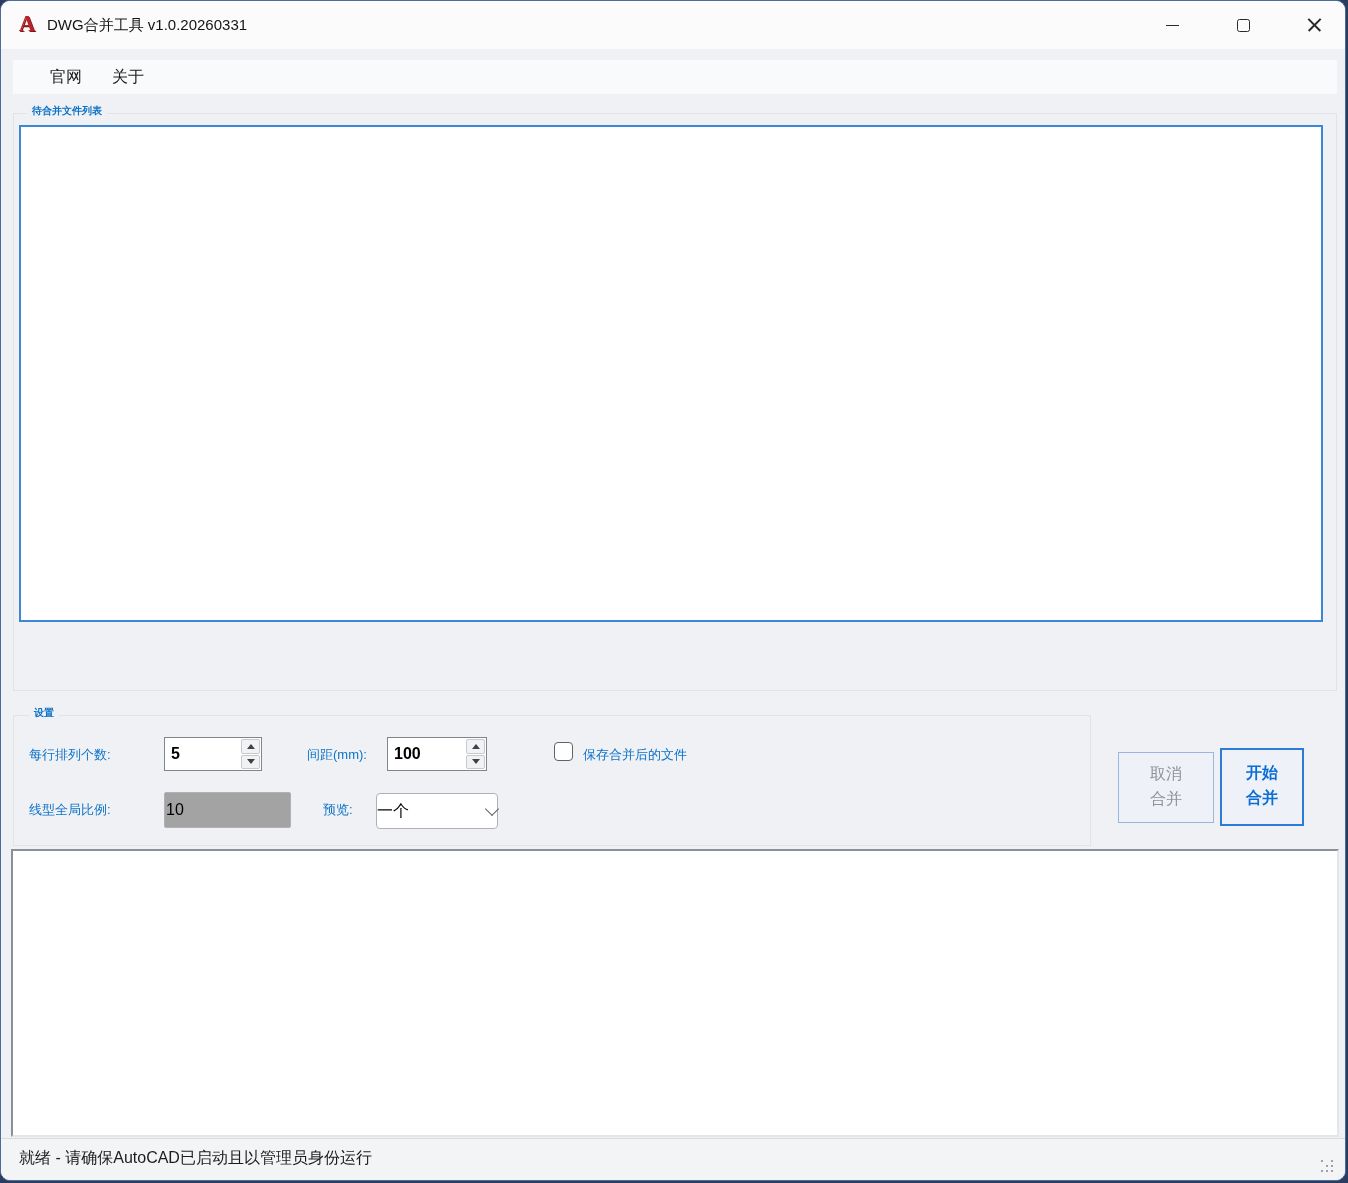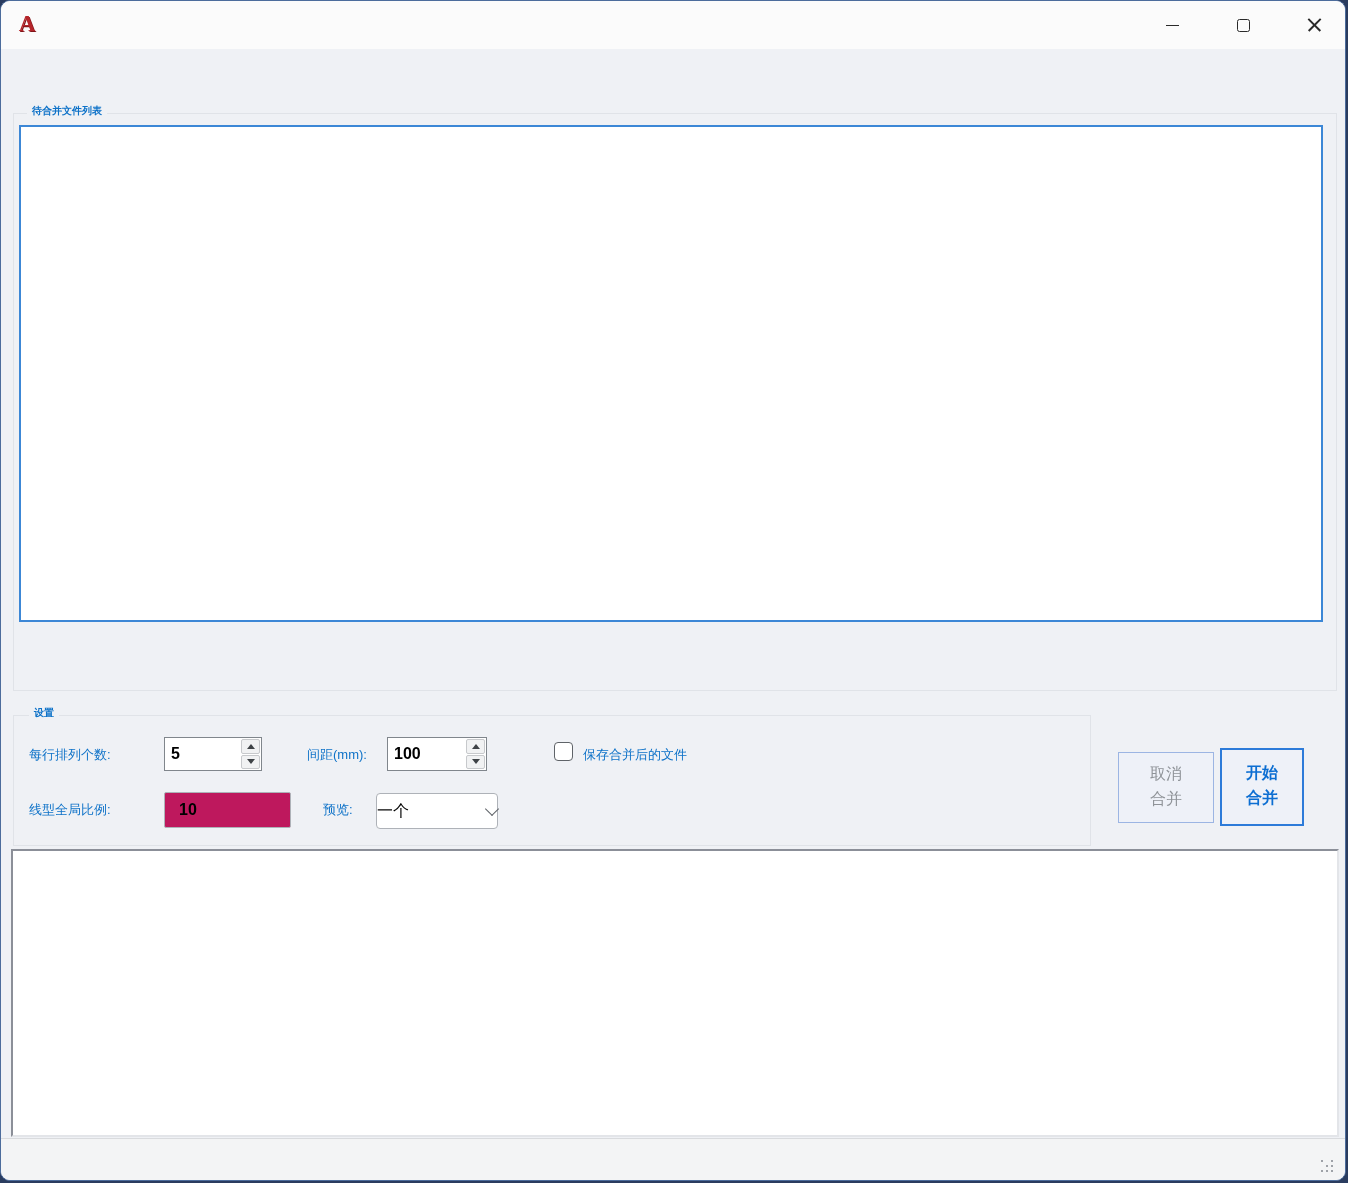--- a/index.html
+++ b/index.html
@@ -74,23 +74,23 @@
     line-height:32px;padding-left:6px;overflow:hidden;
   }
   .spin-btns{width:21px;display:flex;flex-direction:column;padding:1px;box-sizing:border-box;gap:1px;}
   .spin-btn{
     flex:1;background:#f1f2f3;border:1px solid #c7c9cc;border-radius:2px;
     display:flex;align-items:center;justify-content:center;box-sizing:border-box;
   }
   .tri-up{width:0;height:0;border-left:4px solid transparent;border-right:4px solid transparent;border-bottom:5px solid #3f4347;}
   .tri-down{width:0;height:0;border-left:4px solid transparent;border-right:4px solid transparent;border-top:5px solid #3f4347;}
   .text-input{
-    position:absolute;height:36px;background:#be185d;border:1px solid #aeb2b8;border-radius:2px;
-    box-sizing:border-box;font-size:16px;font-weight:bold;color:#000;
-    line-height:34px;padding-left:14px;
+    position:absolute;height:36px;background:#a3a3a3;border:1px solid #aeb2b8;border-radius:2px;
+    box-sizing:border-box;font-size:16px;font-weight:normal;color:#000;
+    line-height:34px;padding-left:1px;
   }
   .checkbox{
     position:absolute;width:19px;height:19px;background:#fff;
     border:1.6px solid #5f6368;border-radius:4px;box-sizing:border-box;
   }
   .combo{
     position:absolute;height:36px;background:#fff;border:1px solid #aeb2b8;border-radius:4px;
     box-sizing:border-box;display:flex;align-items:center;padding:0 0;
   }
   .combo .combo-val{flex:1;font-size:16px;color:#000;}
@@ -128,31 +128,36 @@
     box-shadow:10px 0 #9ea2a8,5px 5px #9ea2a8,10px 5px #9ea2a8,0 10px #9ea2a8,5px 10px #9ea2a8,10px 10px #9ea2a8;
   }
 </style>
 </head>
 <body>
 
 <div class="window">
 
   <div class="titlebar">
     <div class="app-icon">A</div>
+    <div class="title-text">DWG合并工具 v1.0.20260331</div>
     <div class="winbtn" style="left:1147px;">
       <div class="icon-min"></div>
     </div>
     <div class="winbtn" style="left:1218px;">
       <div class="icon-max"></div>
     </div>
     <div class="winbtn" style="left:1289px;">
       <div class="icon-close"></div>
     </div>
   </div>
 
+  <div class="menubar">
+    <div class="menu-item">官网</div>
+    <div class="menu-item">关于</div>
+  </div>
 
   <div class="group-label" style="left:26px;top:103px;">待合并文件列表</div>
   <div class="groupbox" style="left:12px;top:112px;width:1324px;height:578px;"></div>
   <div class="file-listbox"></div>
 
 
   <div class="group-label" style="left:28px;top:705px;">设置</div>
   <div class="groupbox" style="left:12px;top:714px;width:1078px;height:131px;"></div>
 
   <div class="set-label" style="left:28px;top:737px;">每行排列个数:</div>
@@ -194,16 +199,17 @@
   </div>
 
   <button class="action-btn cancel-btn">取消
 合并</button>
   <button class="action-btn start-btn">开始
 合并</button>
 
   <div class="log-area"></div>
 
   <div class="statusbar">
+    <div class="status-text">就绪 - 请确保AutoCAD已启动且以管理员身份运行</div>
     <div class="resize-grip"></div>
   </div>
 
 </div>
 
 </body></html>

